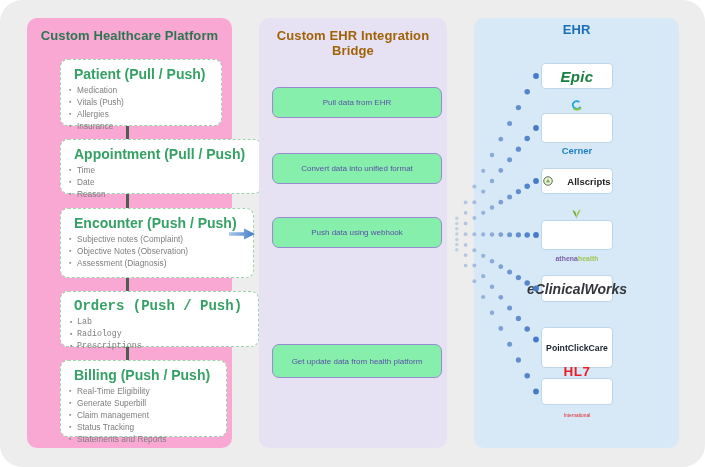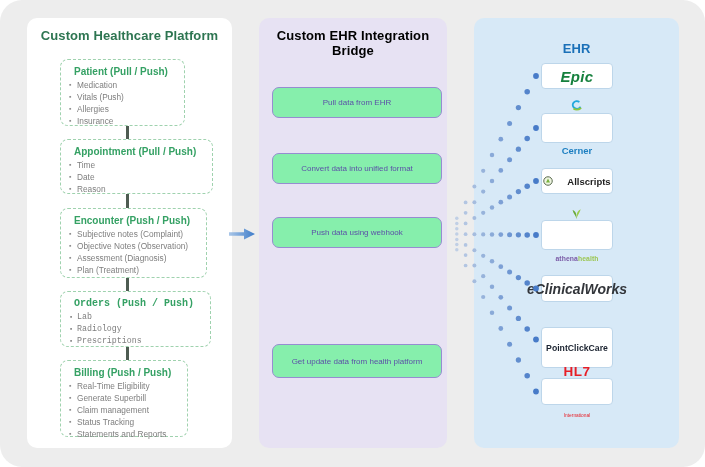--- a/index.html
+++ b/index.html
@@ -2,35 +2,35 @@
 <html><head>
 <meta charset="utf-8">
 <style>
   html,body{margin:0;padding:0;background:#ffffff;}
   .canvas{
     position:relative;width:705px;height:467px;background:#ededed;
     border-radius:22px;overflow:hidden;
     font-family:"Liberation Sans",sans-serif;
   }
   .panel{position:absolute;top:18px;height:430px;border-radius:10px;}
-  .panel-green{left:27px;width:205px;background:#ffffff;}
+  .panel-green{left:27px;width:205px;background:#f9a8d4;}
   .panel-purple{left:259px;width:188px;background:#e7e2f3;}
   .panel-blue{left:474px;width:205px;background:#d7e9f7;}
   .panel-title{margin:0;text-align:center;padding-top:10px;font-size:13px;font-weight:bold;letter-spacing:.1px;}
   .panel-green .panel-title{color:#2d7551;}
-  .panel-purple .panel-title{color:#000000;}
-  .panel-blue .panel-title{color:#1a70b8;padding-top:23px;}
+  .panel-purple .panel-title{color:#a16207;}
+  .panel-blue .panel-title{color:#1a70b8;padding-top:4px;}
 
   
   .mbox{
     position:absolute;left:33px;background:#ffffff;
     border:1.5px dashed #9fd2ae;border-radius:8px;
     padding:4px 8px 0 8px;box-sizing:border-box;min-width:100px;
   }
-  .mbox-title{font-size:10px;font-weight:bold;color:#35a164;margin:2px 8px 2px 5px;white-space:nowrap;}
+  .mbox-title{font-size:14px;font-weight:bold;color:#35a164;margin:2px 8px 2px 5px;white-space:nowrap;}
   .mbox-list{list-style:none;margin:0;padding:0;}
   .mbox-list li{
     font-size:8.3px;color:#7e7e7e;line-height:12px;
     padding-left:8px;position:relative;white-space:nowrap;
   }
   .mbox-list li::before{content:"▪";position:absolute;left:0;top:0;color:#8f8f8f;font-size:7px;}
   .vconn{position:absolute;left:99px;width:2.5px;background:#4e5c52;}
 
   
   .step{
@@ -90,21 +90,20 @@
       </ul>
     </div>
     <div class="vconn" style="top:176px;height:14px;"></div>
 
     <div class="mbox" style="top:190px;height:70px;">
       <div class="mbox-title">Encounter (Push / Push)</div>
       <ul class="mbox-list">
         <li>Subjective notes (Complaint)</li>
         <li>Objective Notes (Observation)</li>
         <li>Assessment (Diagnosis)</li>
-        <li>Plan (Treatment)</li>
       </ul>
     </div>
     <div class="vconn" style="top:260px;height:13px;"></div>
 
     <div class="mbox" style="top:273px;height:56px;font-family:Liberation Mono, monospace;">
       <div class="mbox-title">Orders (Push / Push)</div>
       <ul class="mbox-list">
         <li>Lab</li>
         <li>Radiology</li>
         <li>Prescriptions</li>

